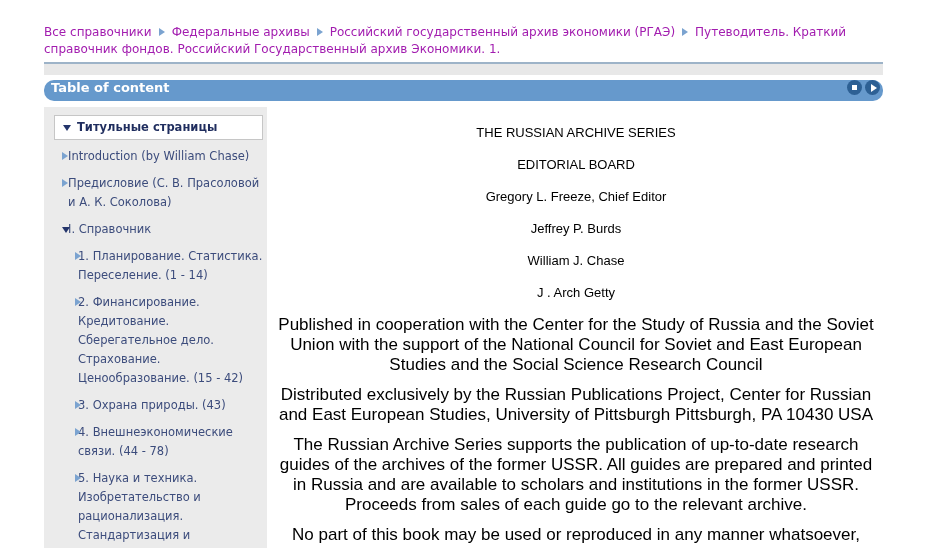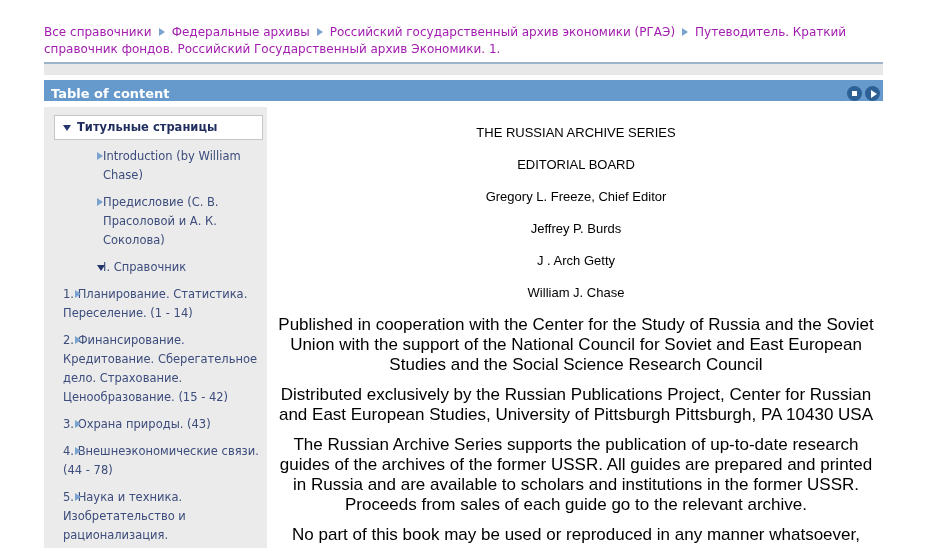--- a/index.html
+++ b/index.html
@@ -22,21 +22,21 @@
     border-top: 4px solid transparent; border-bottom: 4px solid transparent;
     border-left: 6px solid #7ba3d0; margin: 0 7px;
   }
 
   
   .rule-band { border-top: 2px solid #9db3c8; background: #e8e8e8; height: 13px; }
 
   
   .bar {
     margin-top: 5px; height: 21px; background: #6699cc;
-    display: flex; align-items: flex-end;
+    display: flex; align-items: flex-start; border-radius: 10px;
   }
   .bar-title { flex: 1; color: #ffffff; font-weight: bold; font-size: 13px; padding-left: 7px; }
   .bar-btn {
     width: 15px; height: 15px; border-radius: 50%; background: #2d6094;
     display: flex; align-items: center; justify-content: center;
     margin-right: 3px; cursor: pointer; border: none; padding: 0;
   }
   .icon-square { width: 5px; height: 5px; background: #ffffff; }
   .icon-arrow {
     width: 0; height: 0; margin-left: 2px;
@@ -49,22 +49,22 @@
 
   
   .sidebar {
     width: 223px; flex-shrink: 0; background: #ebebeb;
     padding-top: 8px; overflow: hidden;
   }
   .tree-item {
     position: relative; font-size: 11.5px; line-height: 19px;
     color: #3c4c7c; margin-bottom: 8px; cursor: pointer;
   }
-  .tree-item.level-0 { padding-left: 24px; padding-right: 2px; margin-left: 35px; }
-  .tree-item.level-1 { padding-left: 19px; padding-right: 2px; }
+  .tree-item.level-0 { padding-left: 24px; padding-right: 2px; }
+  .tree-item.level-1 { padding-left: 34px; padding-right: 2px; }
   .tree-item.level-0 > .tri { left: 18px; }
   .tree-item.level-1 > .tri { left: 31px; }
   .tri { position: absolute; top: 5px; width: 0; height: 0; }
   .tri-right {
     border-top: 4px solid transparent; border-bottom: 4px solid transparent;
     border-left: 6px solid #7ba3d0;
   }
   .tri-down {
     border-left: 4px solid transparent; border-right: 4px solid transparent;
     border-top: 6px solid #24356b; top: 7px;
@@ -114,22 +114,22 @@
         <div class="tree-item level-1"><span class="tri tri-right"></span><span>2. Финансирование. Кредитование. Сберегательное дело. Страхование. Ценообразование. (15 - 42)</span></div>
         <div class="tree-item level-1"><span class="tri tri-right"></span><span>3. Охрана природы. (43)</span></div>
         <div class="tree-item level-1"><span class="tri tri-right"></span><span>4. Внешнеэкономические связи. (44 - 78)</span></div>
         <div class="tree-item level-1"><span class="tri tri-right"></span><span>5. Наука и техника. Изобретательство и рационализация. Стандартизация и метрология. (54 - 65)</span></div>
       </aside>
     <main class="content" id="content">
         <div class="heading">THE RUSSIAN ARCHIVE SERIES</div>
         <div class="heading">EDITORIAL BOARD</div>
         <div class="heading">Gregory L. Freeze, Chief Editor</div>
         <div class="heading">Jeffrey P. Burds</div>
+        <div class="heading">William J. Chase</div>
         <div class="heading">J . Arch Getty</div>
-        <div class="heading">William J. Chase</div>
         <div class="para">Published in cooperation with the Center for the Study of Russia and the Soviet Union with the support of the National Council for Soviet and East European Studies and the Social Science Research Council</div>
         <div class="para">Distributed exclusively by the Russian Publications Project, Center for Russian and East European Studies, University of Pittsburgh Pittsburgh, PA 10430 USA</div>
         <div class="para">The Russian Archive Series supports the publication of up-to-date research guides of the archives of the former USSR. All guides are prepared and printed in Russia and are available to scholars and institutions in the former USSR. Proceeds from sales of each guide go to the relevant archive.</div>
         <div class="para">No part of this book may be used or reproduced in any manner whatsoever, electronic, mechanical,</div>
         <div class="para">All rights reserved. Printed in Russia.</div>
       </main>
   </div>
 
 </div>
 

